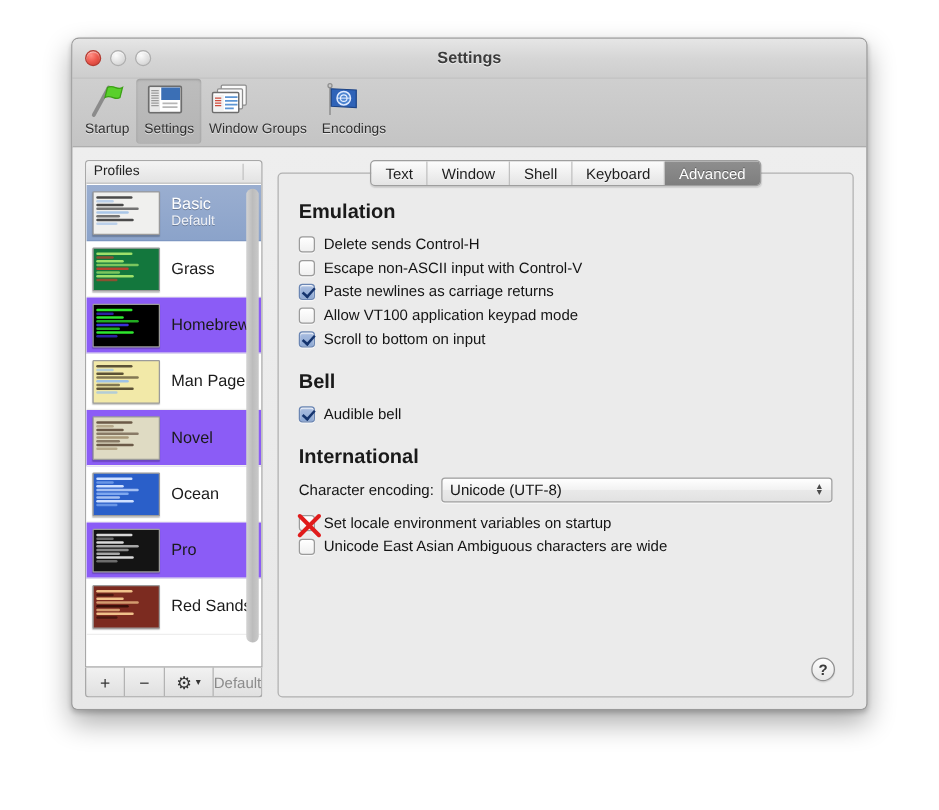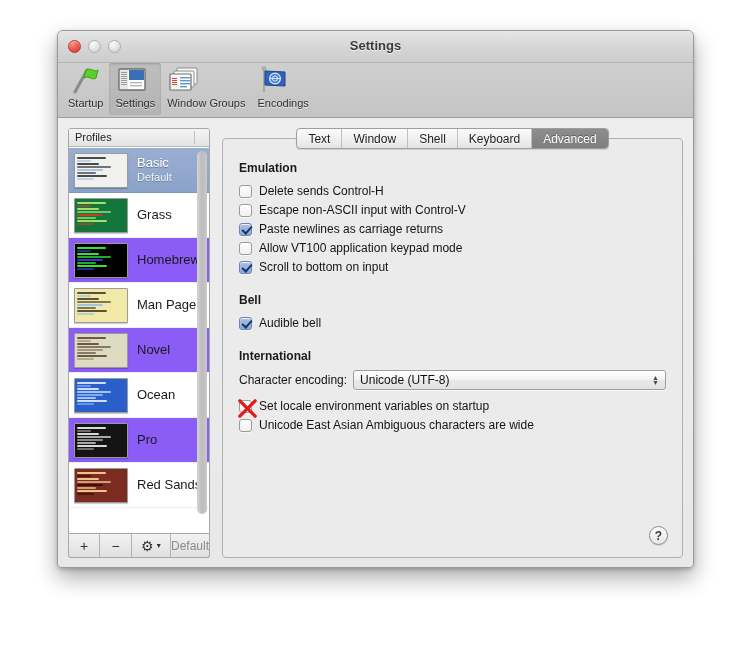--- a/index.html
+++ b/index.html
@@ -253,21 +253,21 @@
     position: absolute;
     top: 10px; left: 0; right: 0; bottom: 0;
     background: #ebebeb;
     border: 1px solid #b0b0b0;
     border-radius: 4px;
     padding: 22px 16px 0 16px;
     overflow: hidden;
   }
 
   .group-title {
-    font-size: 12px;
+    font-size: 16px;
     font-weight: bold;
     color: #1a1a1a;
     margin: 0 0 7px 0;
   }
   .group-title.spaced { margin-top: 17px; }
 
   .field-row {
     display: flex;
     align-items: center;
     margin-bottom: 7px;

